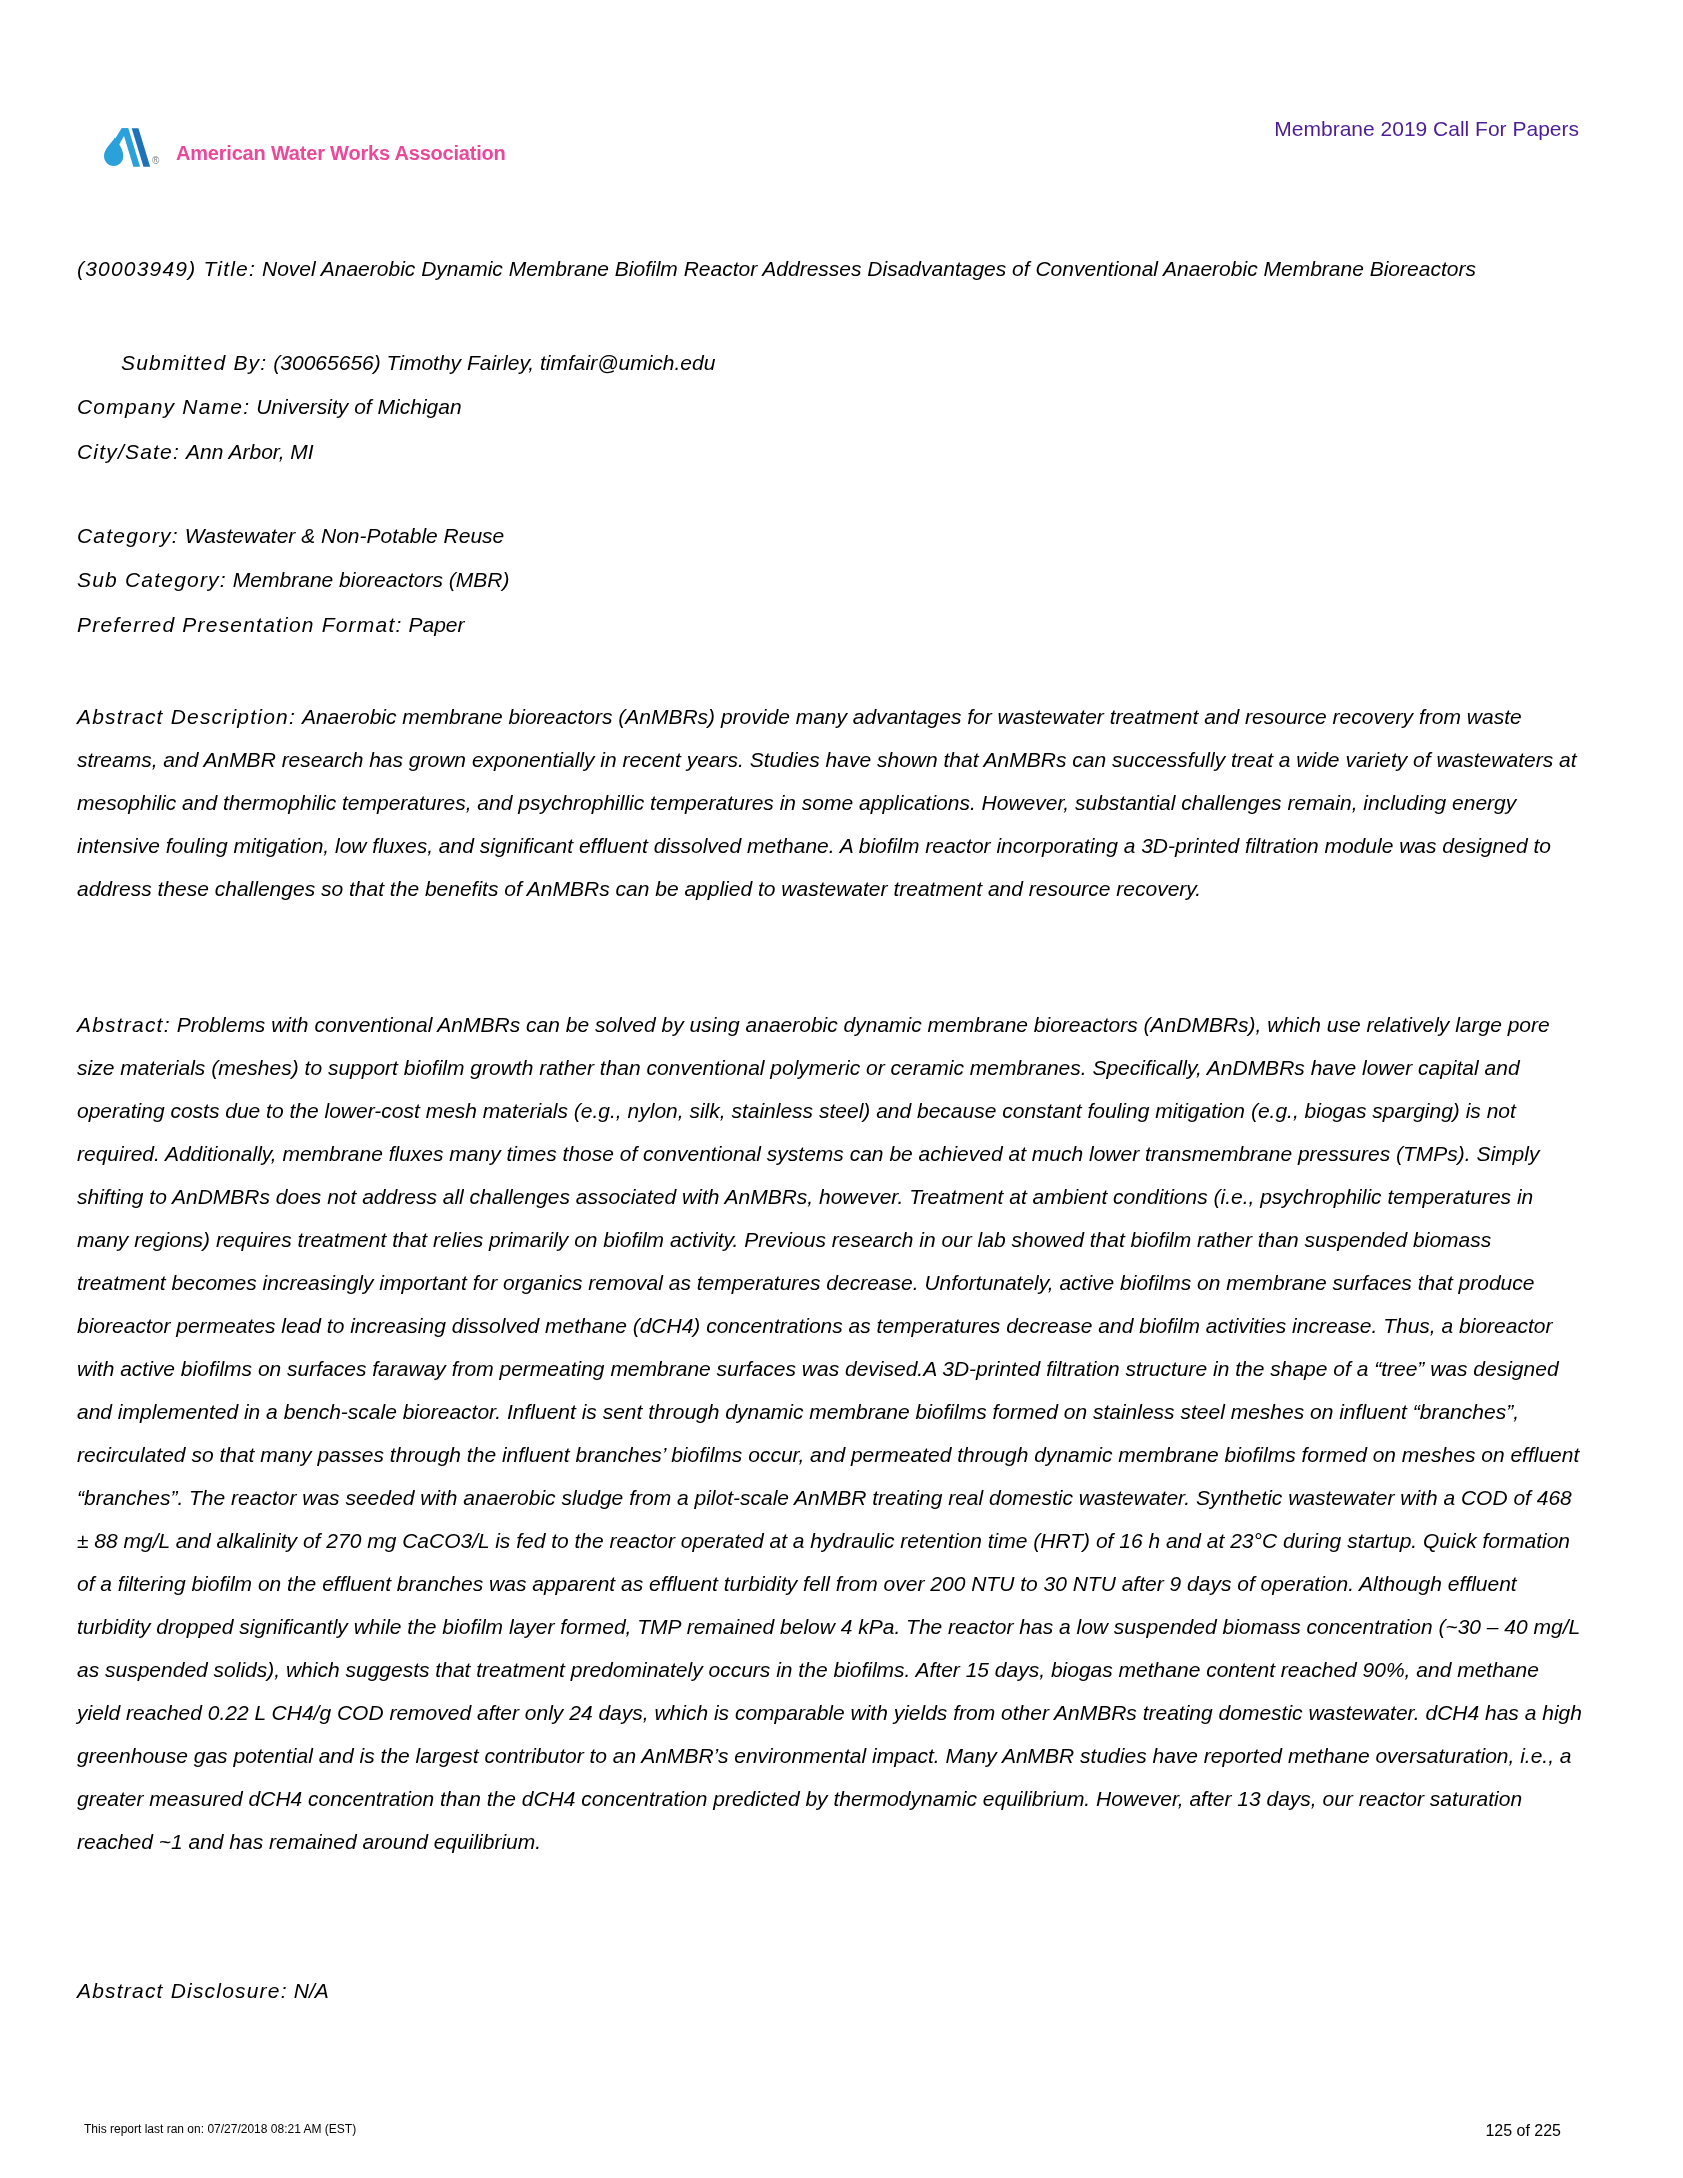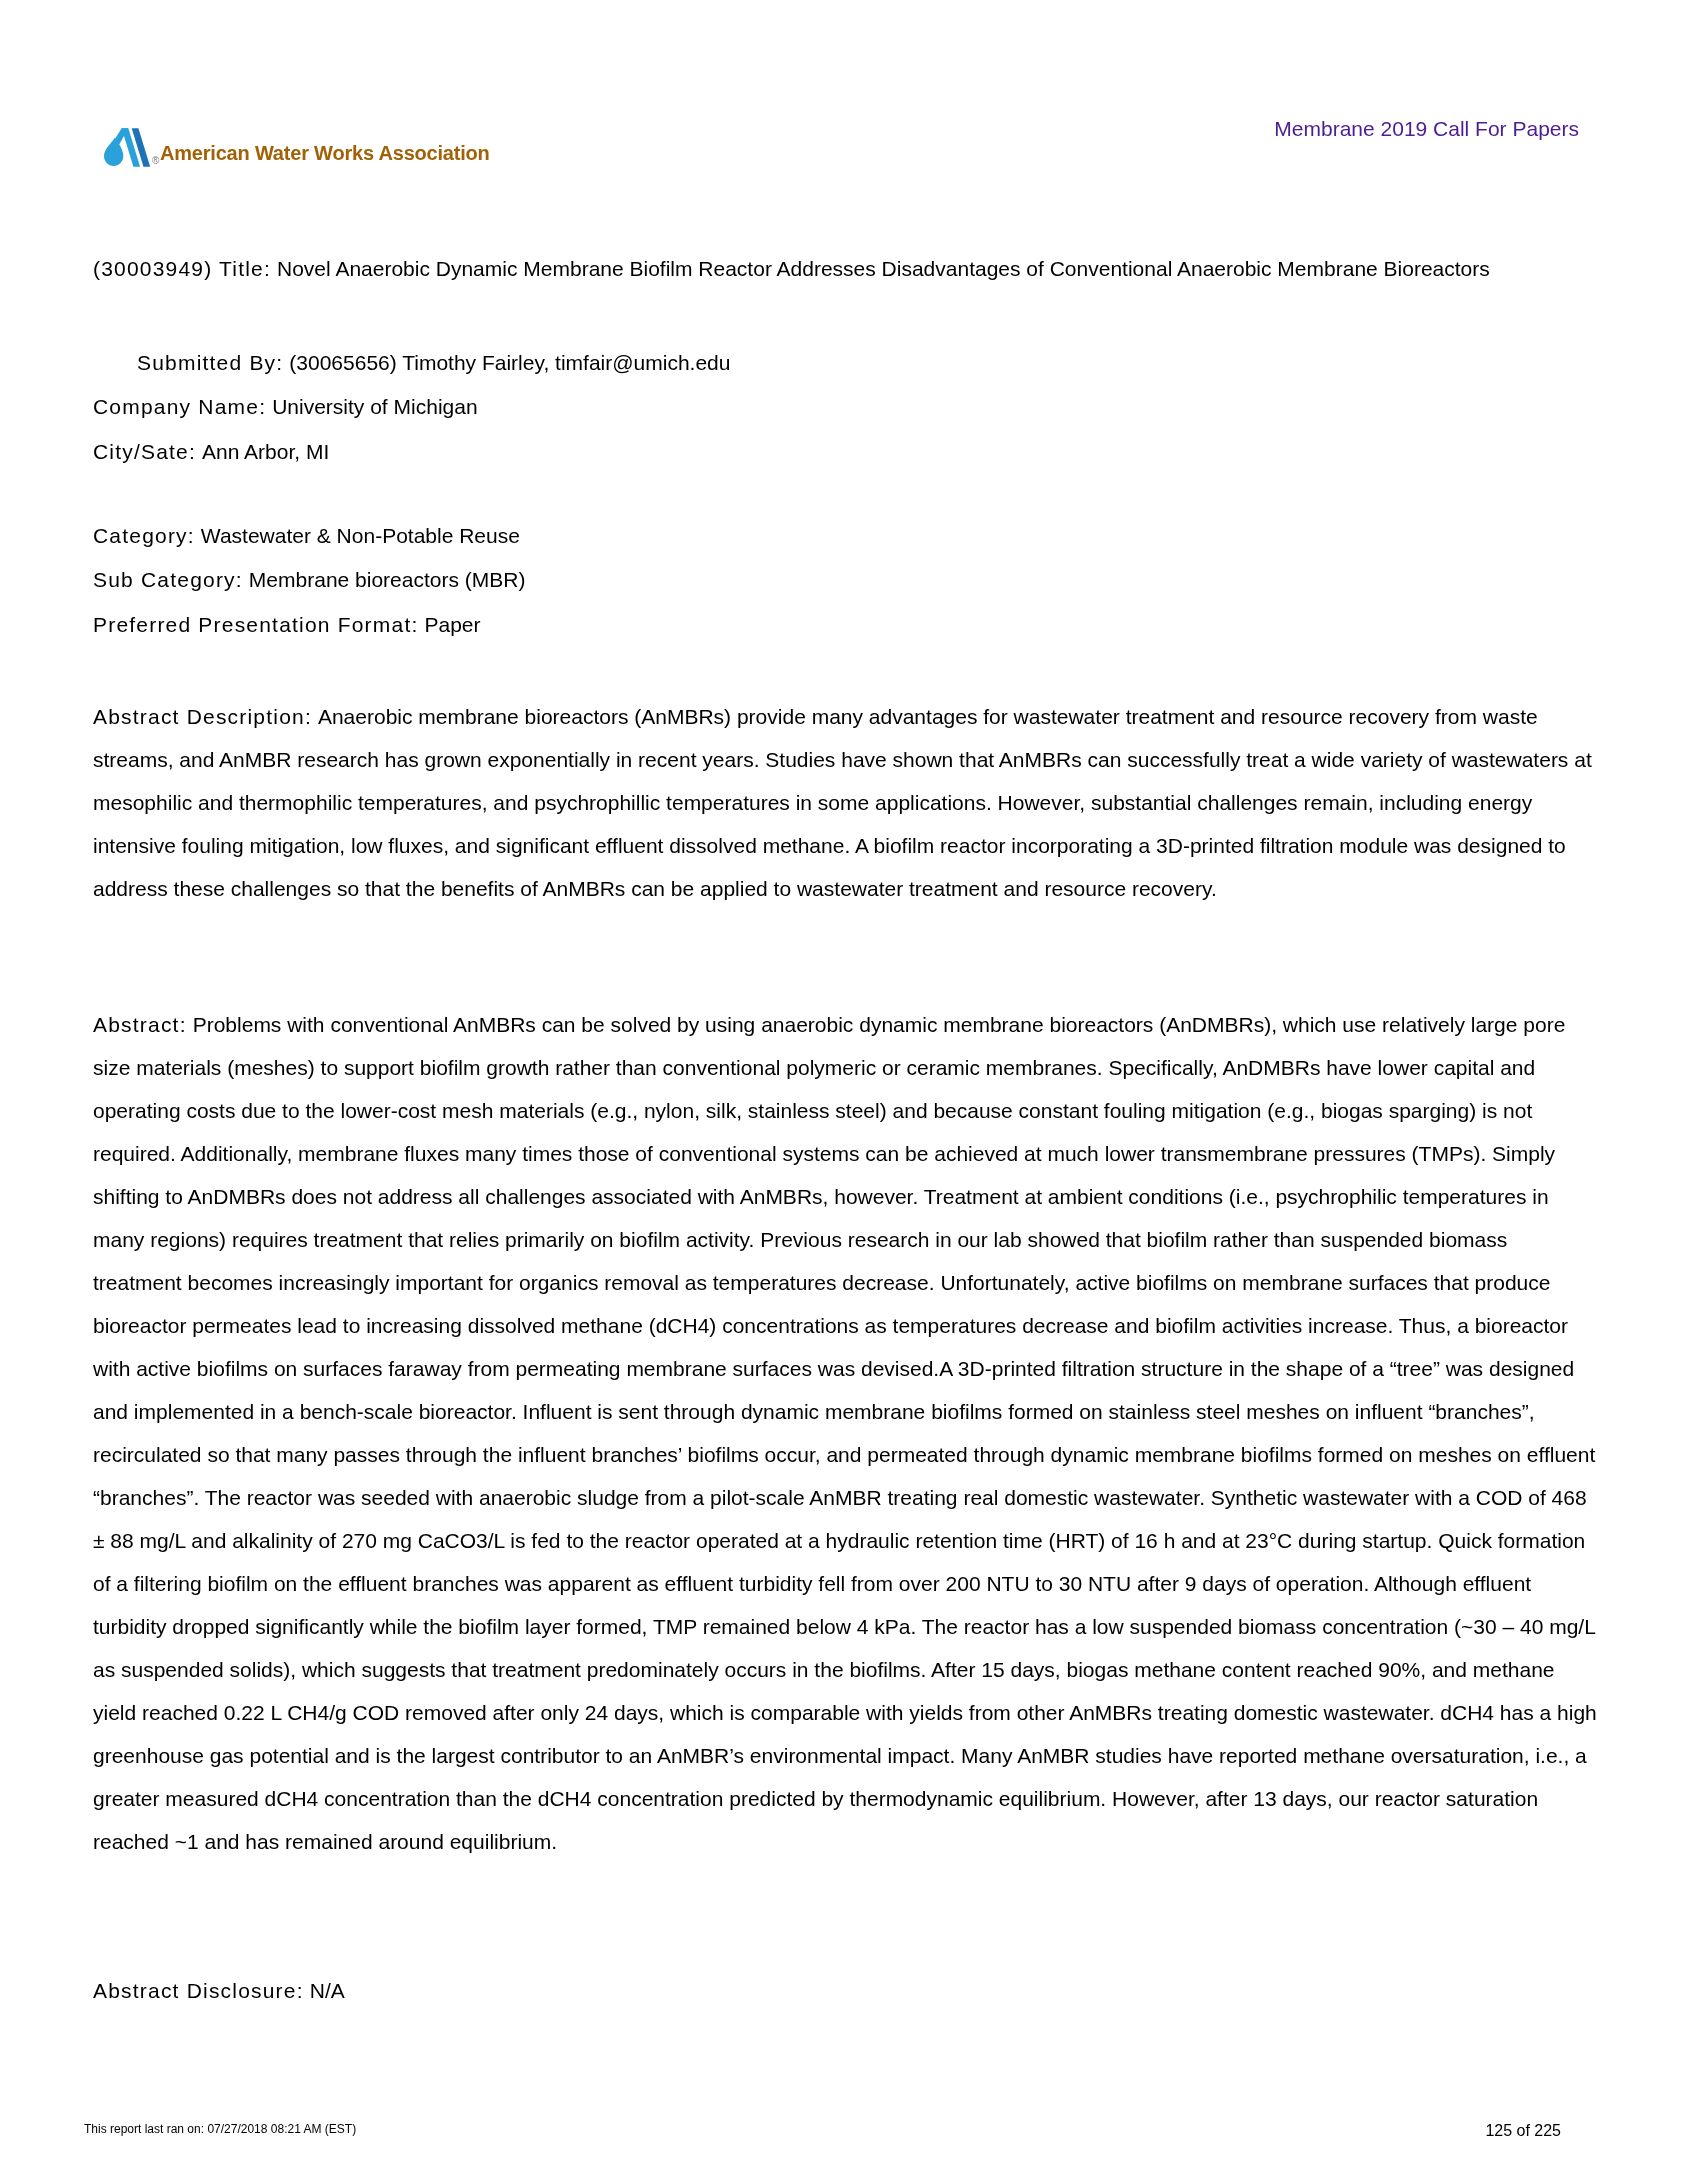--- a/index.html
+++ b/index.html
@@ -10,29 +10,29 @@
     background:#ffffff;
     font-family:"Liberation Sans","DejaVu Sans",sans-serif;
     color:#000000;
     overflow:hidden;
   }
   
   .logo{position:absolute;left:104px;top:122px;width:515px;height:51px;}
   .logo svg{position:absolute;left:0;top:1px;width:47px;height:49px;}
   .logo .reg{position:absolute;left:48px;top:33px;font-size:10px;color:#7b7d80;}
   .logo .logo-text{
-    position:absolute;left:56px;top:20px;
-    font-size:20px;font-weight:600;color:#a16207;letter-spacing:-0.2px;white-space:nowrap;
+    position:absolute;left:72px;top:20px;
+    font-size:20px;font-weight:600;color:#ec4899;letter-spacing:-0.2px;white-space:nowrap;
   }
   .report-title{
     position:absolute;top:117px;right:104px;
     font-size:21px;color:#4c1d95;white-space:nowrap;
   }
   
-  .line,.para{position:absolute;left:93px;width:1505px;font-size:21px;}
+  .line,.para{position:absolute;left:77px;width:1505px;font-size:21px;font-style:italic;}
   .line{white-space:nowrap;}
   .para{line-height:43px;}
   .label{letter-spacing:1.2px;margin-right:6px;}
   .t-title{top:236px;white-space:normal;}
   .f-submitted{top:330px;margin-left:44px;}
   .f-company{top:374px;}
   .f-city{top:419px;}
   .f-category{top:503px;}
   .f-subcat{top:547px;}
   .f-format{top:592px;}

